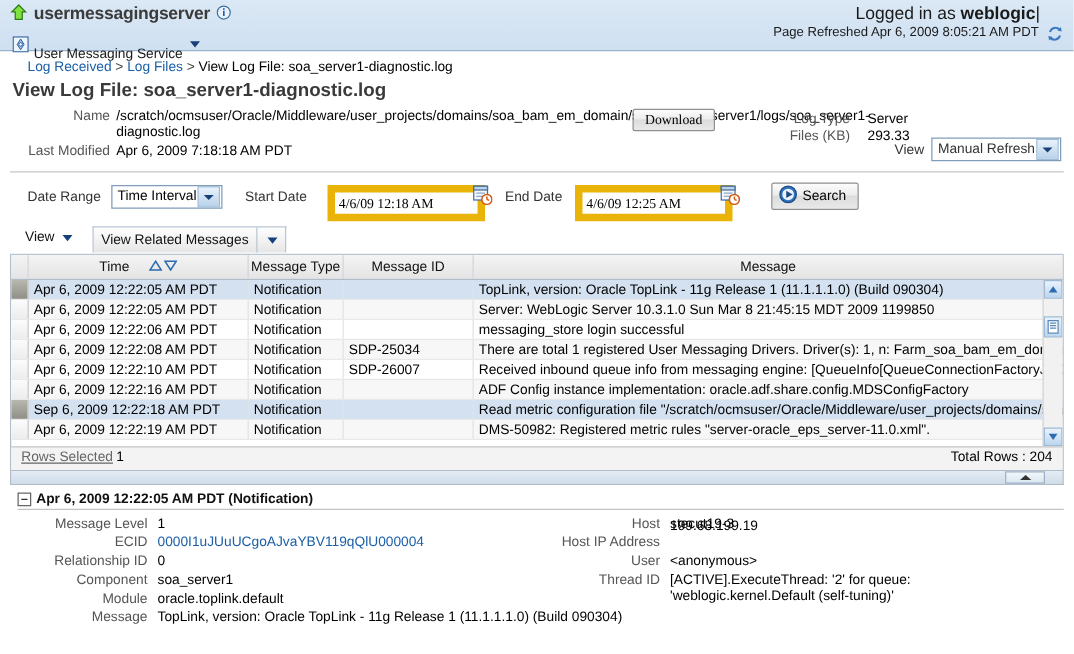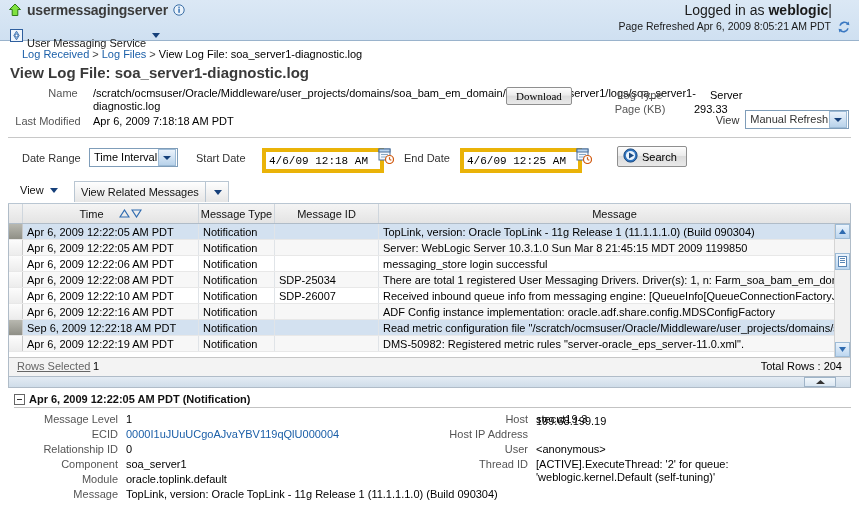--- a/index.html
+++ b/index.html
@@ -161,42 +161,42 @@
 
   
   .fileinfo {
     position: relative;
     margin-top: 6px;
     height: 48px;
   }
   .lbl {
     color: #555;
     font-size: 11px;
-    text-align: center;
+    text-align: right;
   }
   .val { font-size: 11px; color: #000; }
   .fi-name-lbl  { position: absolute; left: 38px; top: 0px; width: 50px; }
   .fi-name-val  { position: absolute; left: 93px; top: 0px; width: 340px; line-height: 13px; }
   .fi-mod-lbl   { position: absolute; left: 8px;  top: 28px; width: 80px; }
   .fi-mod-val   { position: absolute; left: 93px; top: 28px; }
   .download-btn {
     position: absolute;
     left: 506px;
     top: 0px;
     font-family: Liberation Serif, serif;
     font-size: 11px;
     padding: 2px 9px;
     border: 1px solid #8f8f8f;
     border-radius: 2px;
     background: linear-gradient(to bottom,#fdfdfd 0%,#ececec 45%,#dcdcdc 50%,#e9e9e9 100%);
     color: #000;
     cursor: pointer;
   }
   .fi-logtype-lbl { position: absolute; left: 600px; top: 2px; width: 80px; }
-  .fi-logtype-val { position: absolute; left: 694px; top: 2px; margin-left: 16px; }
+  .fi-logtype-val { position: absolute; left: 694px; top: 2px; }
   .fi-size-lbl    { position: absolute; left: 600px; top: 16px; width: 80px; }
   .fi-size-val    { position: absolute; left: 694px; top: 16px; }
 
   
   .hr-line {
     height: 1px;
     background: #c8c8c8;
     margin: 2px 8px 0 8px;
   }
 
@@ -212,25 +212,25 @@
     color: #333;
     top: 9px;
   }
   .dr-range-lbl { left: 22px; }
   .dr-sel { position: absolute; left: 89px; top: 5px; }
   .dr-sel .fakeselect { min-width: 78px; }
   .dr-start-lbl { left: 196px; }
   .dateinput {
     position: absolute;
     top: 5px;
-    border: 4px solid #eab308;
+    border: 6px solid #eab308;
     background: #fff;
     height: 15px;
     font-size: 11px;
-    font-family: Liberation Mono, monospace;
+    font-family: Liberation Serif, serif;
     padding: 1px 3px;
     color: #000;
   }
   .dr-start-input { left: 262px; width: 108px; }
   .dr-cal1 { position: absolute; left: 378px; top: 5px; width: 16px; height: 16px; }
   .dr-end-lbl { left: 404px; }
   .dr-end-input { left: 460px; width: 108px; }
   .dr-cal2 { position: absolute; left: 576px; top: 5px; width: 16px; height: 16px; }
   .search-btn {
     position: absolute;
@@ -511,21 +511,21 @@
   </div>
 
   <div class="fileinfo">
     <div class="lbl fi-name-lbl">Name</div>
     <div class="val fi-name-val">/scratch/ocmsuser/Oracle/Middleware/user_projects/domains/soa_bam_em_domain/servers/soa_server1/logs/soa_server1-diagnostic.log</div>
     <div class="lbl fi-mod-lbl">Last Modified</div>
     <div class="val fi-mod-val">Apr 6, 2009 7:18:18 AM PDT</div>
     <button class="download-btn">Download</button>
     <div class="lbl fi-logtype-lbl">Log Type</div>
     <div class="val fi-logtype-val">Server</div>
-    <div class="lbl fi-size-lbl">Page (KB)</div>
+    <div class="lbl fi-size-lbl">Files (KB)</div>
     <div class="val fi-size-val">293.33</div>
   </div>
 
   <div class="hr-line"></div>
 
   <div class="daterange">
     <span class="dr-lbl dr-range-lbl">Date Range</span>
     <span class="dr-sel">
       <span class="fakeselect">
         <span class="txt">Time Interval</span>

